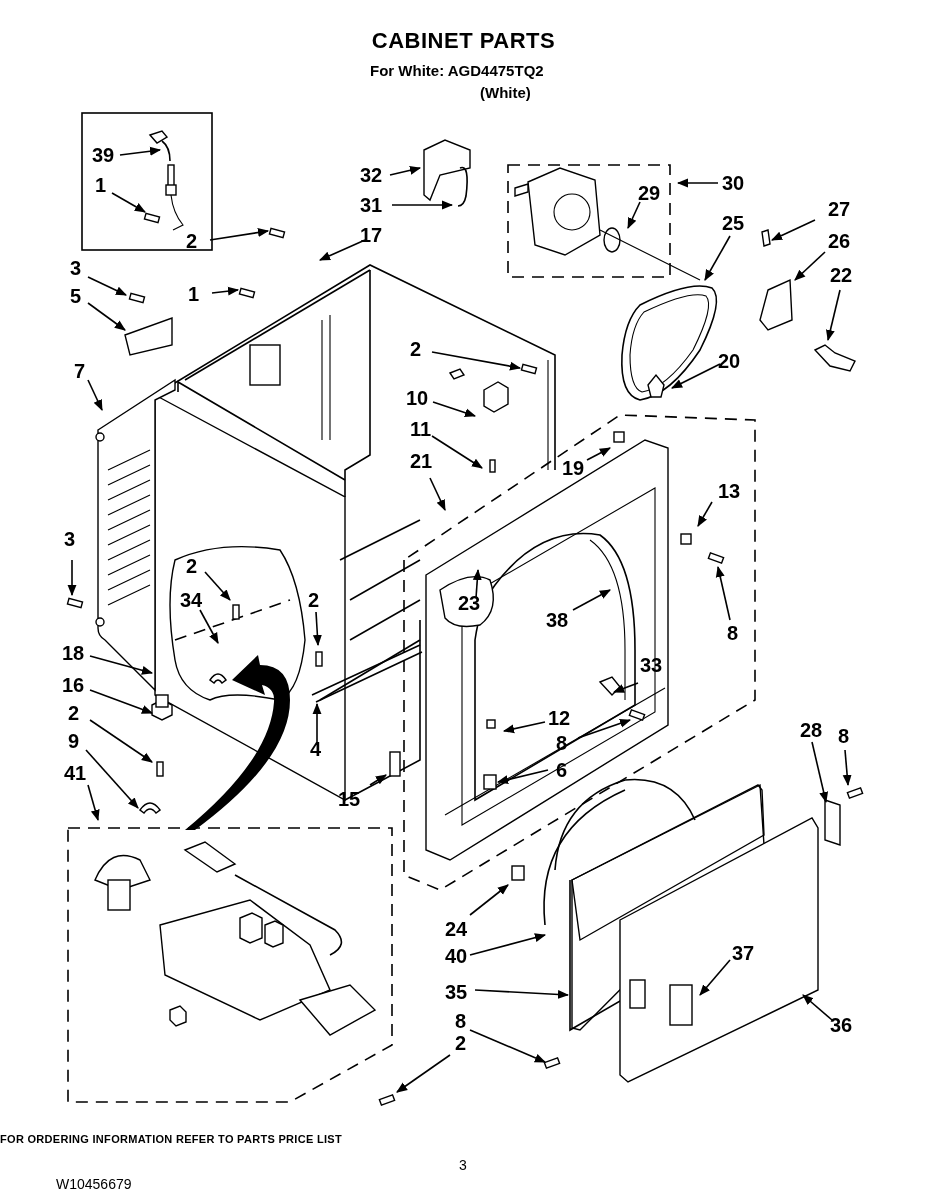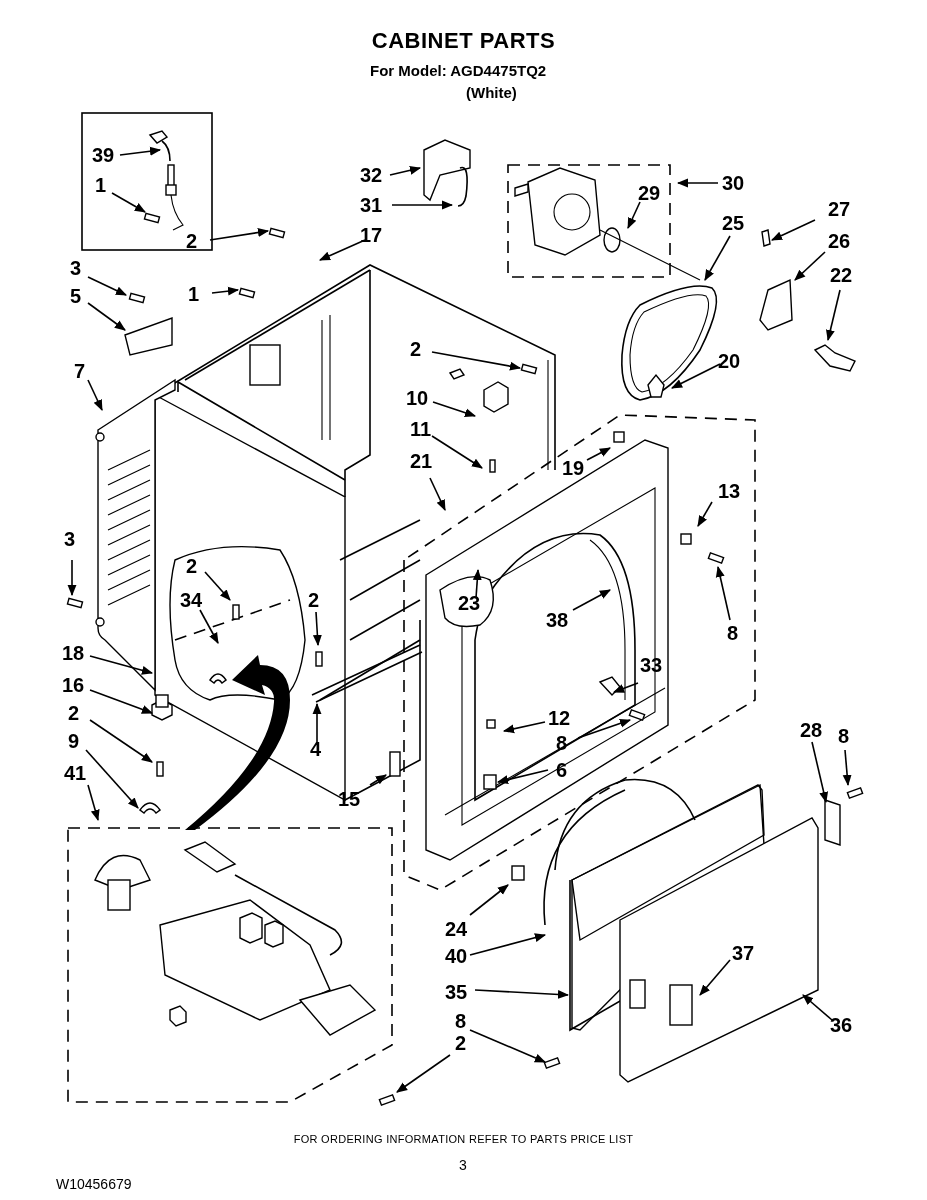--- a/index.html
+++ b/index.html
@@ -1,34 +1,34 @@
 <!DOCTYPE html>
 <html><head>
 <meta charset="utf-8">
 <style>
   html,body{margin:0;padding:0;background:#fff;}
   body{width:927px;height:1200px;position:relative;overflow:hidden;font-family:"Liberation Sans",sans-serif;color:#000;}
   .title{position:absolute;left:0;width:927px;top:28px;text-align:center;font-weight:bold;font-size:22px;letter-spacing:0.5px;}
   .subtitle{position:absolute;left:370px;top:62px;font-weight:bold;font-size:15px;}
-  .variant{position:absolute;left:466px;top:84px;font-weight:bold;font-size:15px;}
-  .footer-note{position:absolute;left:0;width:927px;top:1133px;text-align:center;font-weight:normal;font-size:11px;letter-spacing:0.3px;}
+  .variant{position:absolute;left:480px;top:84px;font-weight:bold;font-size:15px;}
+  .footer-note{position:absolute;left:0;width:927px;top:1133px;text-align:left;font-weight:bold;font-size:11px;letter-spacing:0.3px;}
   .doc-num{position:absolute;left:56px;top:1157px;font-size:14px;margin-top:19px;}
   .page-num{position:absolute;left:459px;top:1157px;font-size:14px;}
   svg#diagram{position:absolute;left:0;top:0;}
   .lbl{font-family:"Liberation Sans",sans-serif;font-size:20px;font-weight:bold;fill:#000;}
   .ln{stroke:#000;stroke-width:1.6;fill:none;}
   .thin{stroke:#000;stroke-width:1.1;fill:none;}
   .dash{stroke:#000;stroke-width:1.6;fill:none;stroke-dasharray:12 8;}
   .part{stroke:#000;stroke-width:1.4;fill:#fff;}
 </style>
 </head>
 <body>
 
 <div class="title">CABINET PARTS</div>
-<div class="subtitle">For Model: AGD4475TQ2</div>
+<div class="subtitle">For White: AGD4475TQ2</div>
 <div class="variant">(White)</div>
 
 <svg id="diagram" width="927" height="1200" viewBox="0 0 927 1200">
   <defs>
     <marker id="ah" viewBox="0 0 10 10" refX="9" refY="5" markerWidth="7" markerHeight="7" orient="auto">
       <path d="M0,1 L10,5 L0,9 z" fill="#000"></path>
     </marker>
   </defs>
 
   <rect x="82" y="113" width="130" height="137" class="ln"></rect>

